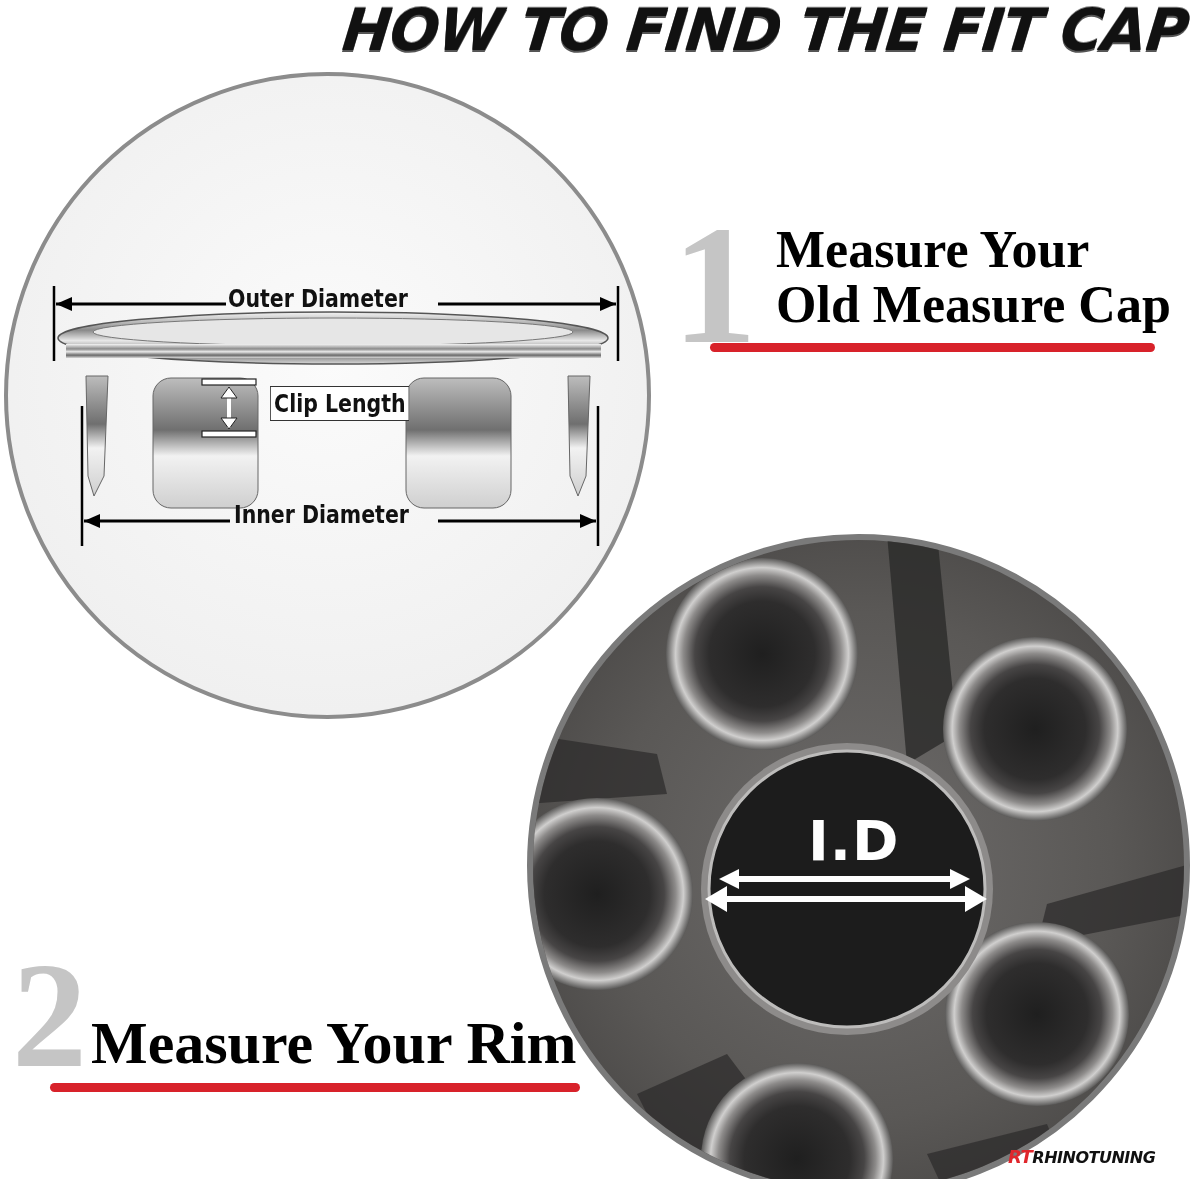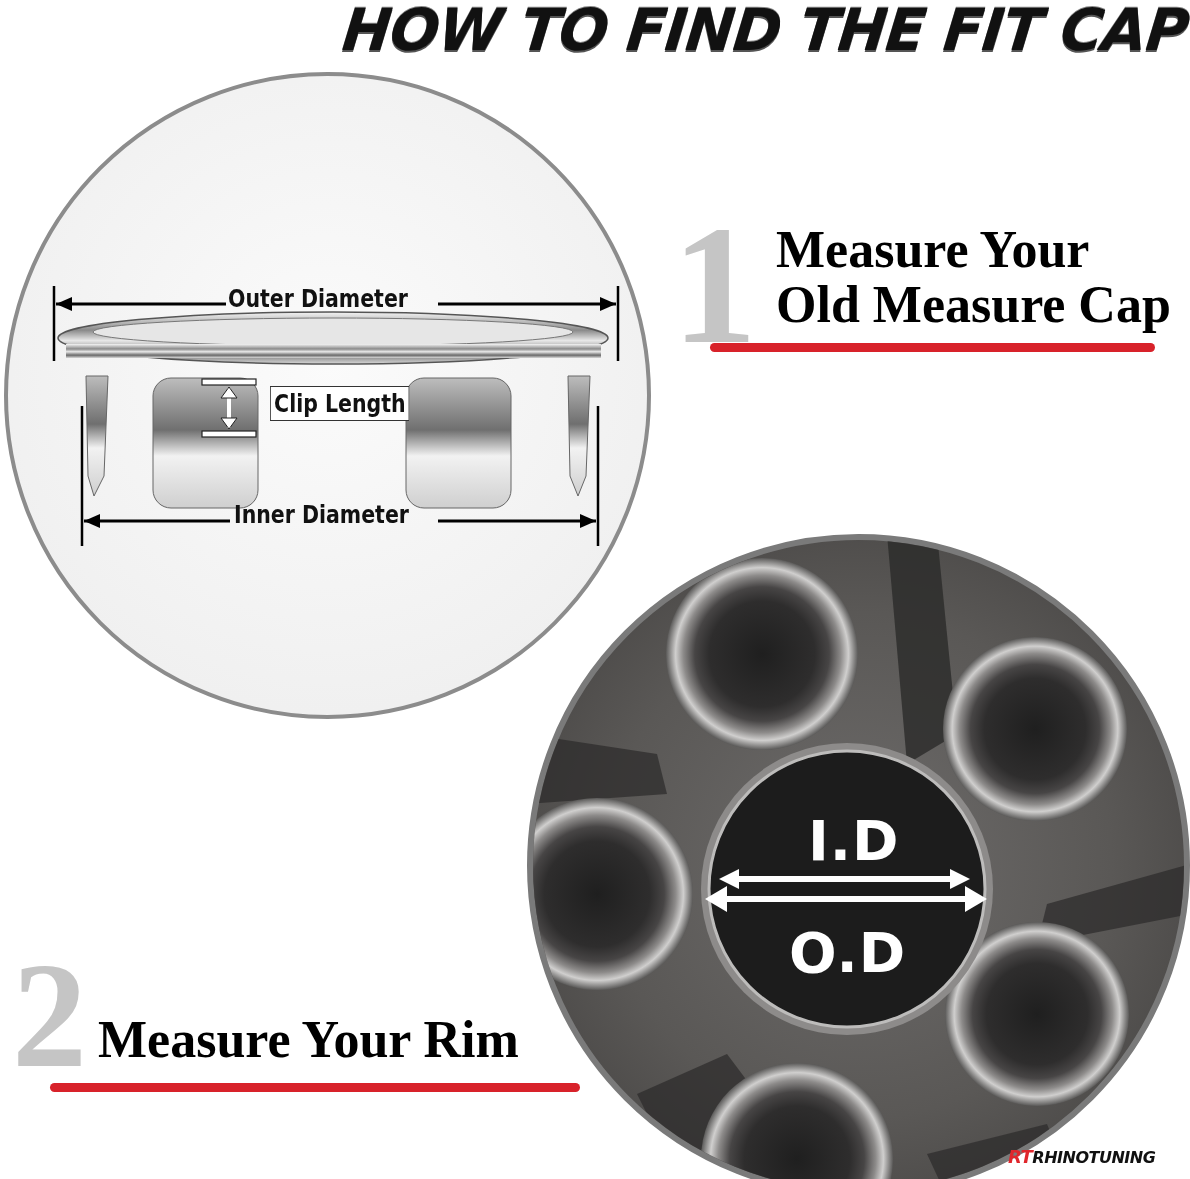--- a/index.html
+++ b/index.html
@@ -12,21 +12,21 @@
   .lbl { position:absolute; font-family:"DejaVu Sans", sans-serif; font-weight:bold; color:#111; font-size:25px; transform:scaleX(0.82); transform-origin:left center; white-space:nowrap; background:transparent; }
   .lbl.outer { left:228px; top:284px; }
   .lbl.inner { left:234px; top:500px; }
   .lbl.clip { left:270px; top:386px; border:1.5px solid #333; background:#fff; padding:2px 4px; font-size:25px; }
 
   .step-num { position:absolute; font-family:"Liberation Serif", serif; font-weight:bold; color:#c5c5c5; line-height:1; }
   .step1-num { left:672px; top:200px; font-size:170px; }
   .step2-num { left:12px; top:940px; font-size:150px; }
   .step-text { position:absolute; font-family:"Liberation Serif", serif; font-weight:bold; color:#000; line-height:1.06; }
   .step1-text { left:776px; top:222px; font-size:52px; }
-  .step2-text { left:98px; top:1012px; font-size:52px; }
+  .step2-text { left:91px; top:1012px; font-size:60px; }
   .redbar { position:absolute; height:9px; background:#d8222a; border-radius:5px; }
   .bar1 { left:710px; top:343px; width:445px; }
   .bar2 { left:50px; top:1083px; width:530px; }
 
   .wheel-circle { position:absolute; left:527px; top:534px; width:663px; height:663px; border-radius:50%; background:radial-gradient(circle at 50% 50%, #6e6c6b 0%, #5a5856 55%, #3e3c3b 100%); border:6px solid #7a7a7a; box-sizing:border-box; overflow:hidden; }
   .wheel-svg { position:absolute; left:-6px; top:-6px; }
   .hub-text { position:absolute; font-family:"DejaVu Sans", sans-serif; font-weight:bold; color:#fff; font-size:56px; letter-spacing:1px; }
   .hub-id { left:275px; top:268px; }
   .hub-od { left:256px; top:380px; }
 
@@ -127,21 +127,20 @@
     <circle cx="320" cy="355" r="138" fill="#1c1c1c" stroke="#bdbcbb" stroke-width="3"></circle>
 
     <line x1="205" y1="345" x2="430" y2="345" stroke="#fff" stroke-width="6"></line>
     <polygon points="192,345 212,335 212,355" fill="#fff"></polygon>
     <polygon points="443,345 423,335 423,355" fill="#fff"></polygon>
     <line x1="190" y1="365" x2="448" y2="365" stroke="#fff" stroke-width="6"></line>
     <polygon points="178,365 200,352 200,378" fill="#fff"></polygon>
     <polygon points="460,365 438,352 438,378" fill="#fff"></polygon>
   </svg>
   <div class="hub-text hub-id">I.D</div>
-  <div class="hub-text hub-od">O.D</div>
 </div>
 
 <div class="step-num step2-num">2</div>
 <div class="step-text step2-text">Measure Your Rim</div>
 <div class="redbar bar2"></div>
 
 <div class="logo">
   <span class="rt">RT</span><span class="brand">RHINOTUNING</span>
 </div>
 

